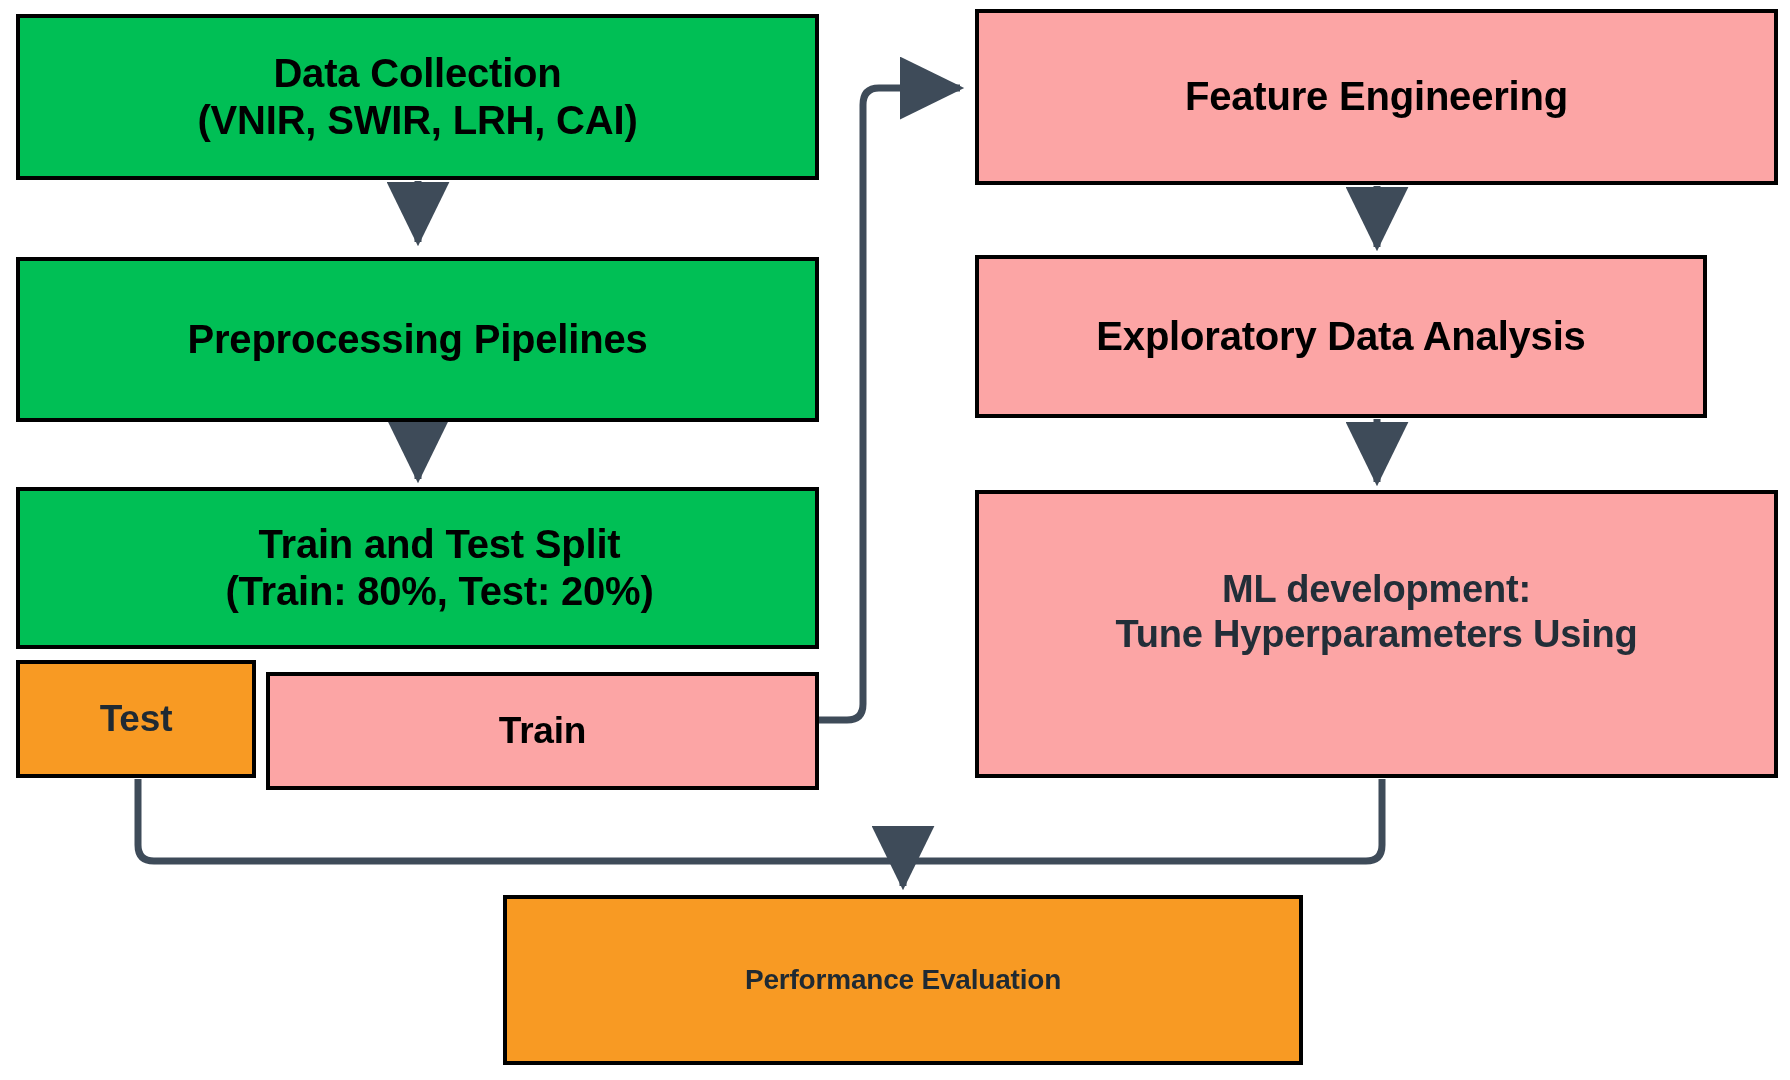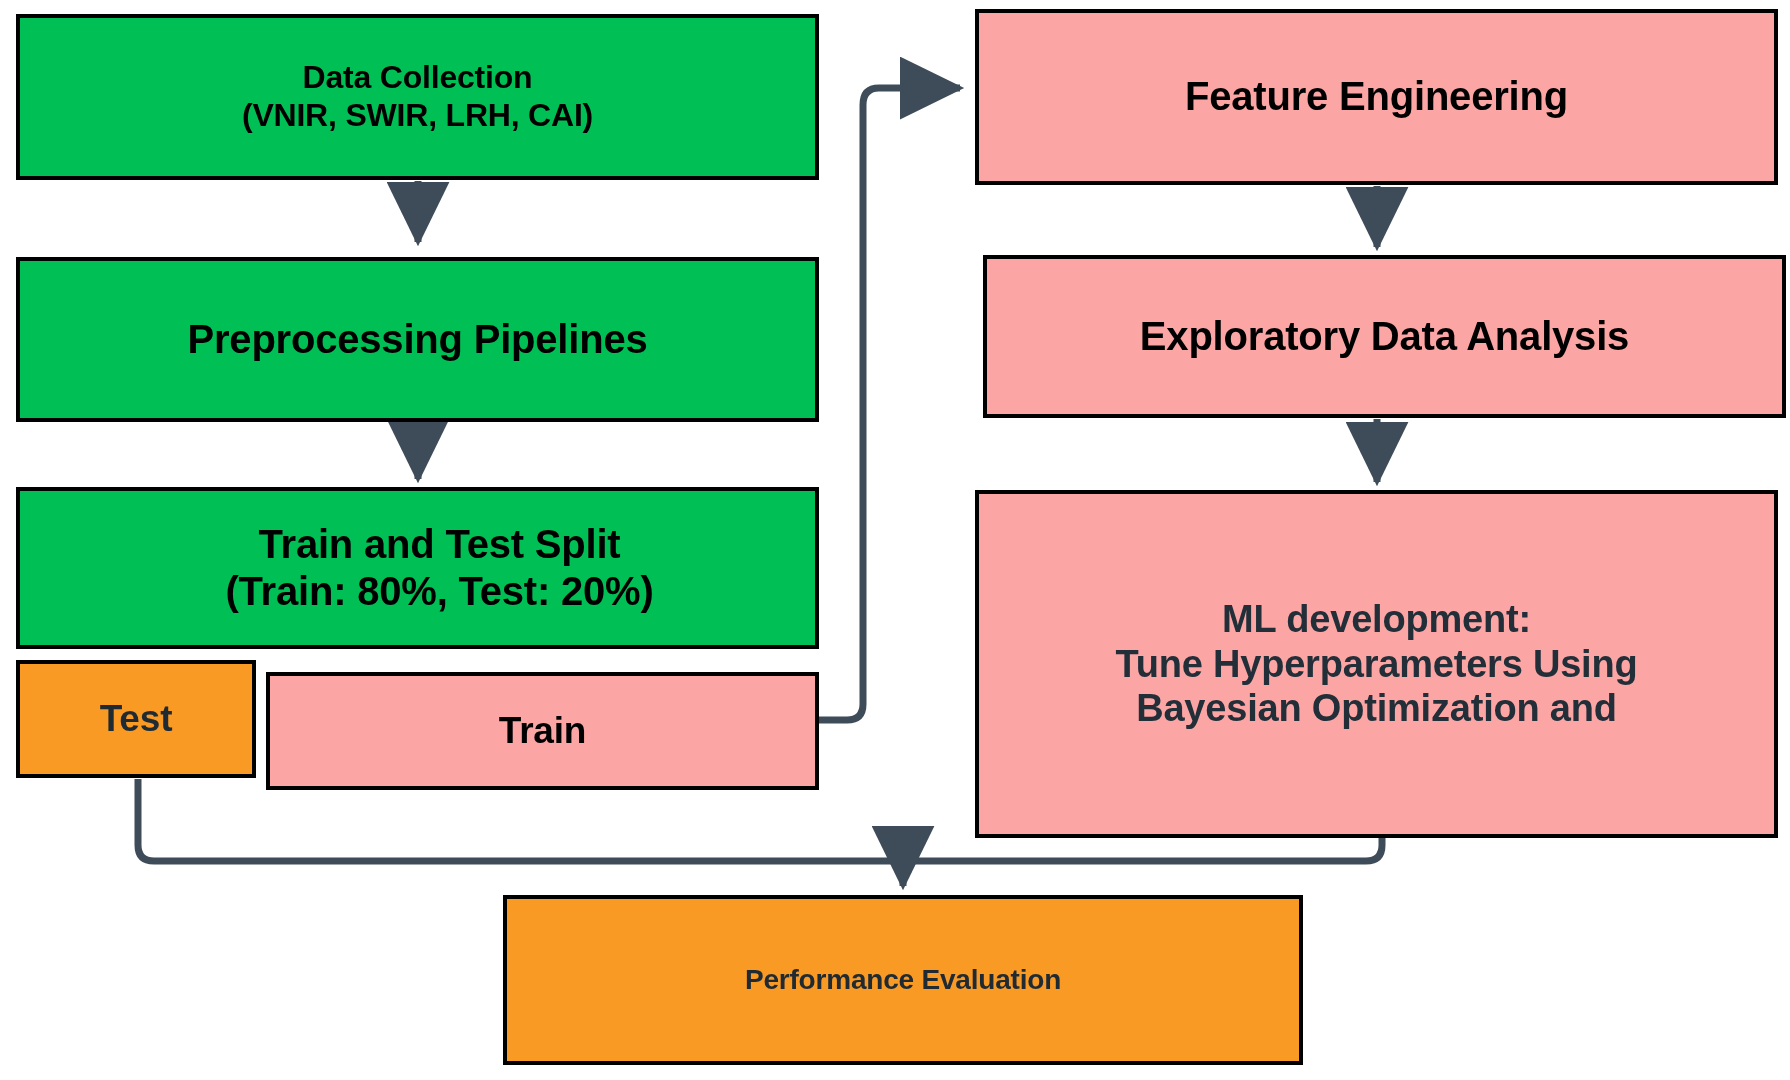--- a/index.html
+++ b/index.html
@@ -37,28 +37,28 @@
     letter-spacing: -0.2px;
     z-index: 2;
   }
   .node .label { display: block; width: 100%; padding: 0 8px; }
   .n-green  { background: #00BF55; color: #000000; }
   .n-blue   { background: #fca5a5; color: #000000; }
   .n-orange { background: #F89A23; color: #1F2A33; text-align: center; }
   .n-blue-dark-text { color: #222E38; }
 
   
-  #node-data-collection   { left:16px;  top:14px;  width:803px; height:166px; font-size:32px; }
+  #node-data-collection   { left:16px;  top:14px;  width:803px; height:166px; font-size:40px; }
   #node-preprocessing     { left:16px;  top:257px; width:803px; height:165px; font-size:40px; }
   #node-split             { left:16px;  top:487px; width:803px; height:162px; font-size:40px;padding-left:44px; }
   #node-test              { left:16px;  top:660px; width:240px; height:118px; font-size:37px; }
   #node-train             { left:266px; top:660px; width:553px; height:118px; font-size:37px;margin-top:12px; }
   #node-feature-eng       { left:975px; top:9px;   width:803px; height:176px; font-size:40px; }
-  #node-eda               { left:975px; top:255px; width:803px; height:163px; font-size:40px;margin-left:8px; }
-  #node-ml-dev            { left:975px; top:490px; width:803px; height:348px; font-size:38px; }
+  #node-eda               { left:975px; top:255px; width:732px; height:163px; font-size:40px; }
+  #node-ml-dev            { left:975px; top:490px; width:803px; height:288px; font-size:38px; }
   #node-performance       { left:503px; top:895px; width:800px; height:170px; font-size:28px; }
 </style>
 </head>
 <body>
 
 <div id="canvas">
 
   <svg class="edges" viewBox="0 0 1790 1080" xmlns="http://www.w3.org/2000/svg">
     <defs>
       <marker id="arrowhead" markerWidth="10" markerHeight="9" refX="8.6" refY="4.5" orient="auto" markerUnits="strokeWidth">
@@ -132,21 +132,21 @@
   </div>
 
   <div id="node-eda" class="node n-blue">
     <span class="label">Exploratory Data Analysis</span>
   </div>
 
   <div id="node-ml-dev" class="node n-blue n-blue-dark-text">
     <span class="label">
       <span>ML development:</span><br>
       <span>Tune Hyperparameters Using</span><br>
-      <span>Bayesian Optimization and</span><br>
+      <br>
     </span>
   </div>
 
   <div id="node-performance" class="node n-orange">
     <span class="label">Performance Evaluation</span>
   </div>
 
 </div>
 
 </body></html>

